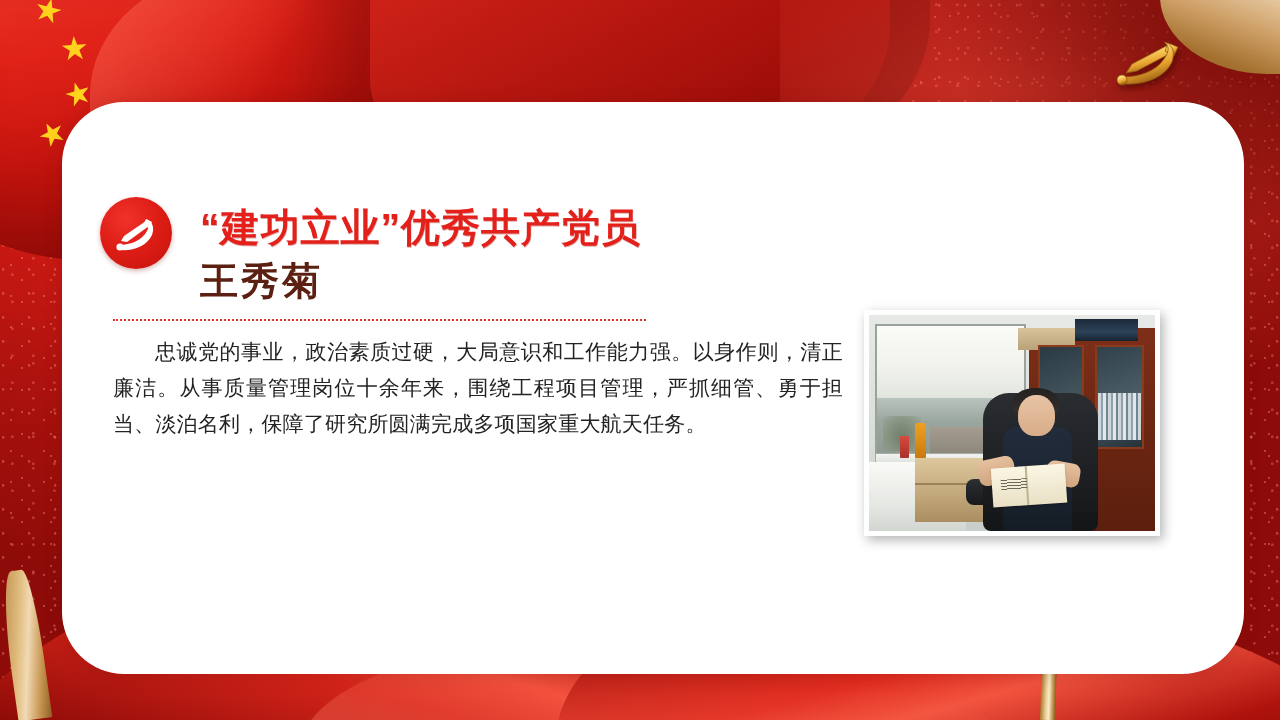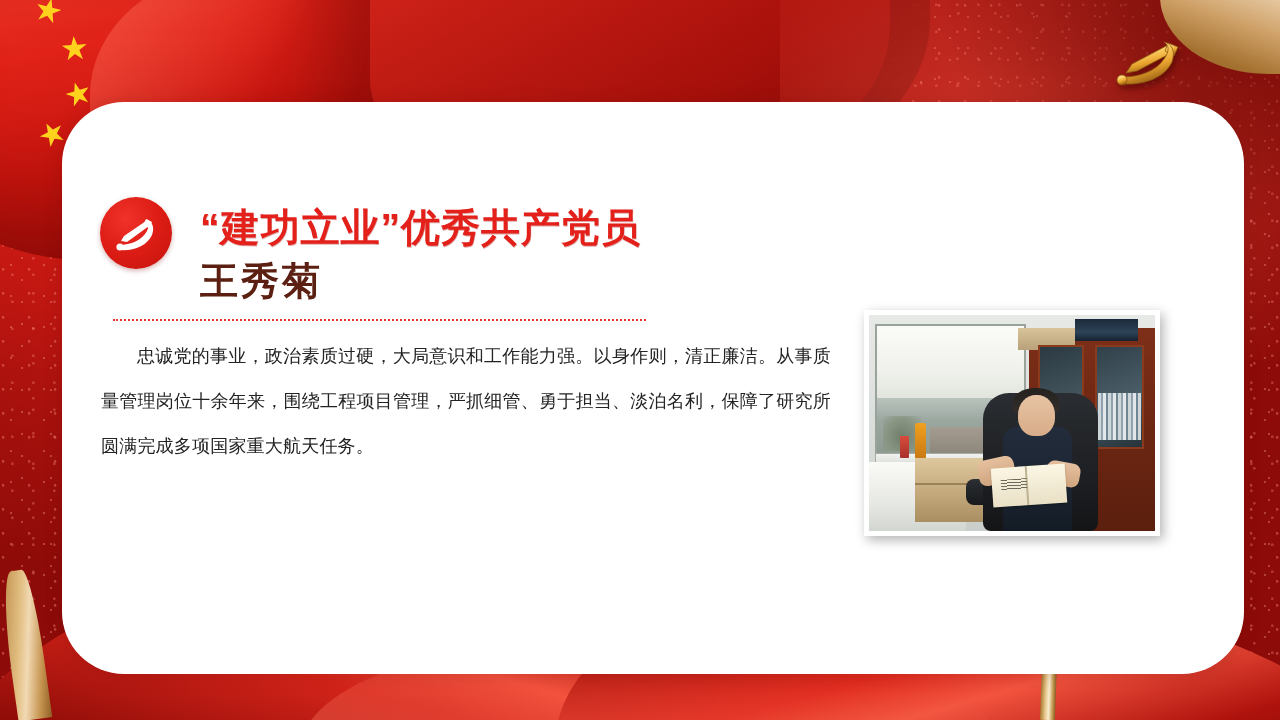--- a/index.html
+++ b/index.html
@@ -209,25 +209,25 @@
   .divider {
     position: absolute;
     left: 113px; top: 319px;
     width: 533px; height: 0;
     border-top: 2.5px dotted #e2352b;
   }
 
   
   .body-text {
     position: absolute;
-    left: 101px; top: 334px;
+    left: 113px; top: 334px;
     width: 730px;
-    font-size: 18px;
+    font-size: 21px;
     color: #232323;
-    line-height: 45px;
+    line-height: 36px;
     text-align: justify;
     text-indent: 2em;
     letter-spacing: 0.2px;
   }
 
   
   .photo-frame {
     position: absolute;
     left: 864px; top: 310px;
     width: 296px; height: 226px;

